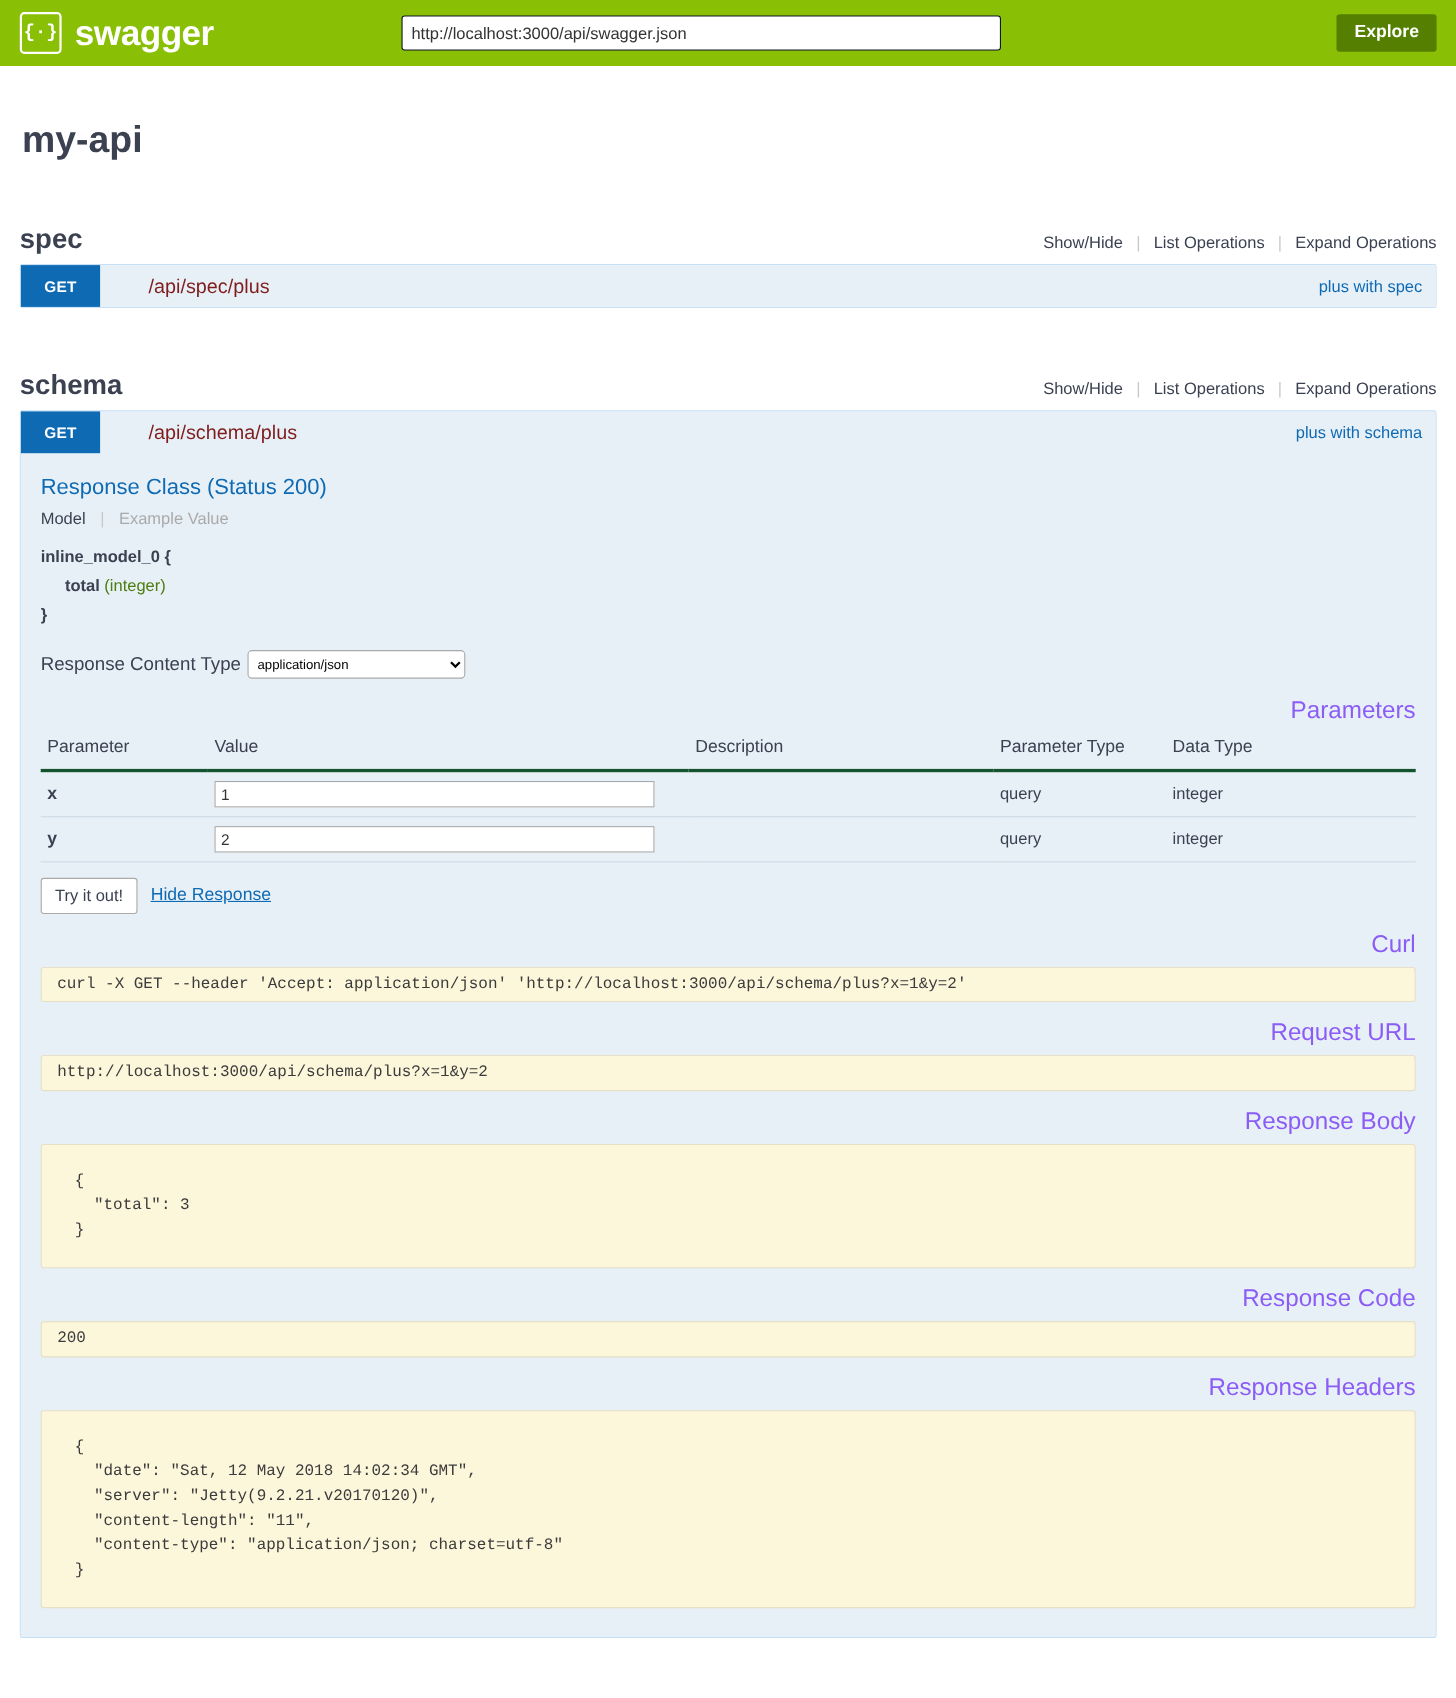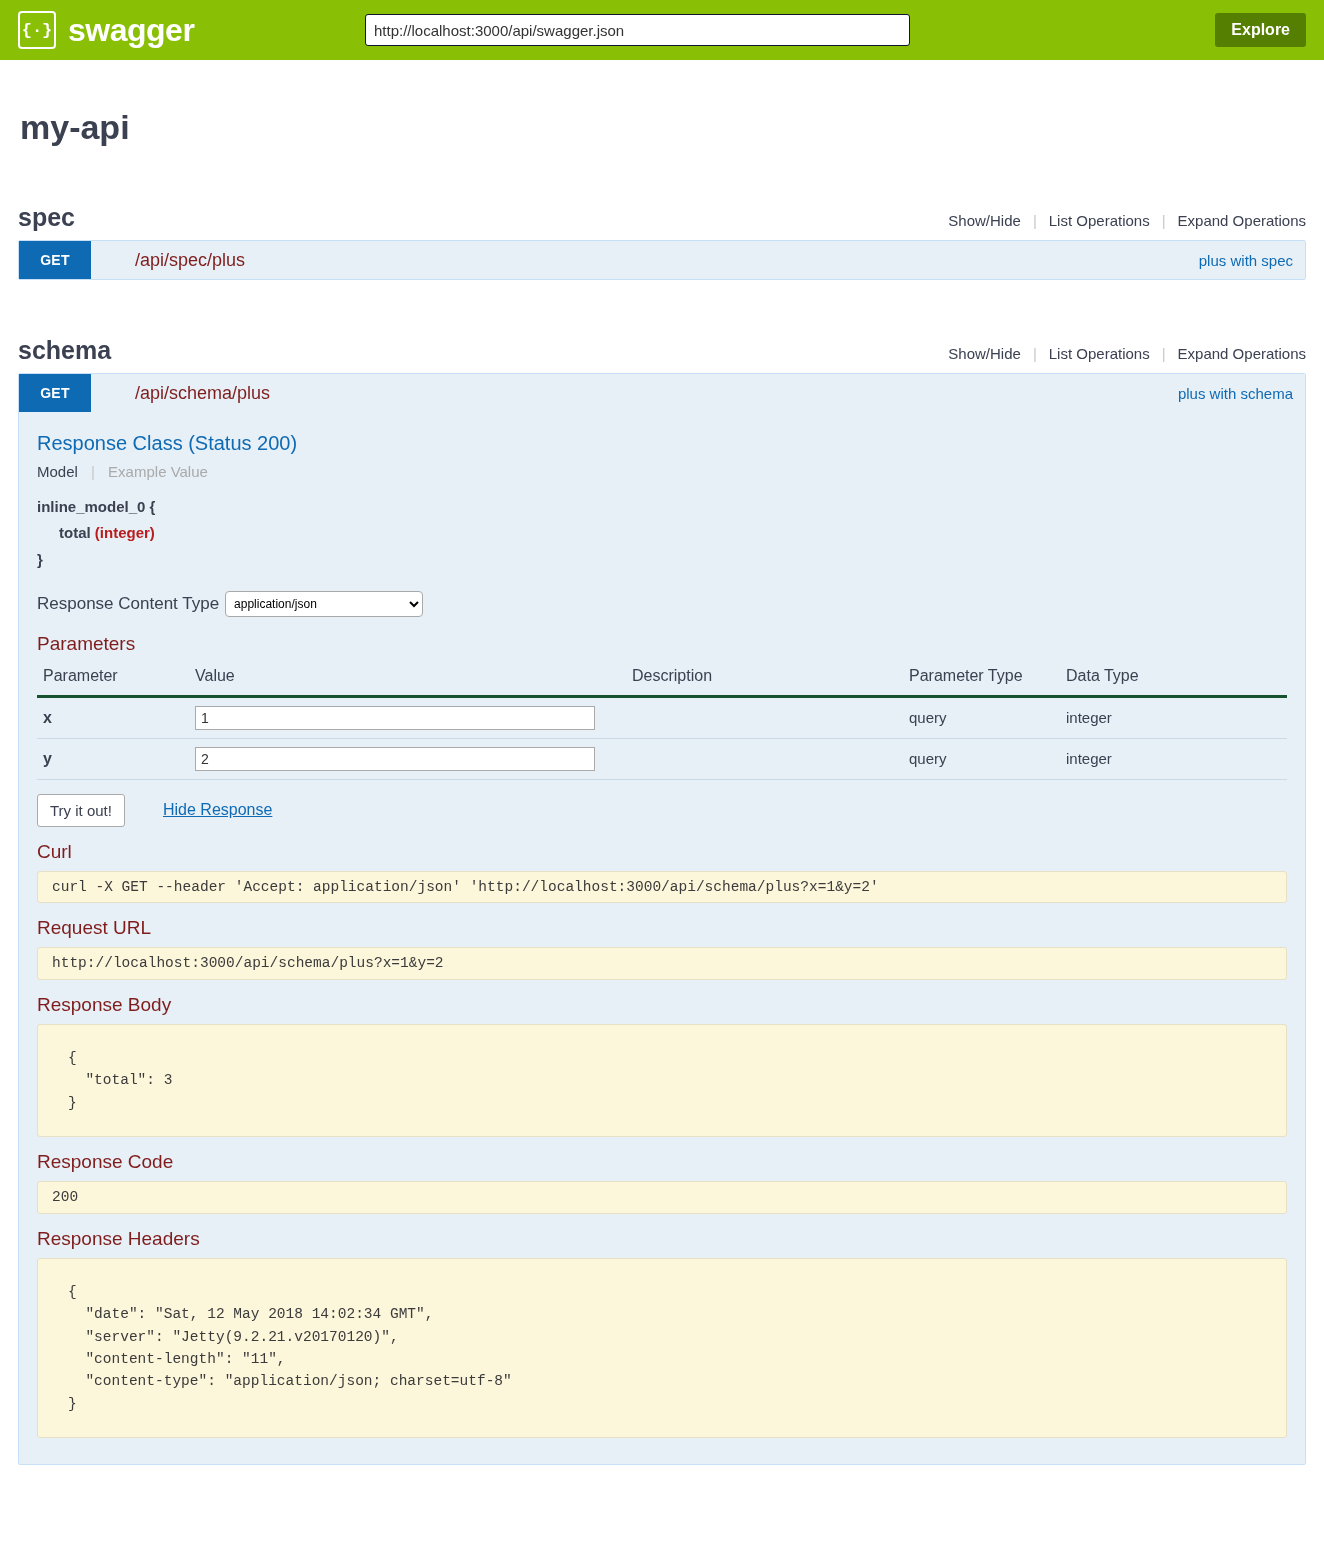--- a/index.html
+++ b/index.html
@@ -160,24 +160,25 @@
     font-size: 15px;
     color: #0f6ab4;
     cursor: pointer;
   }
 
   .op-body {
     padding: 14px 18px 26px 18px;
     background: #e7f0f7;
   }
   h4.blue {
-    color: #7f1d1d;
-    font-size: 19px;
+    color: #8b5cf6;
+    font-size: 22px;
     font-weight: normal;
     margin: 14px 0 8px 0;
+    text-align: right;
   }
   .resp-class-title {
     color: #0f6ab4;
     font-size: 20px;
     font-weight: normal;
     margin: 6px 0 6px 0;
   }
   .tabs-line {
     font-size: 15px;
     margin: 8px 0 14px 0;
@@ -196,21 +197,21 @@
     cursor: pointer;
   }
   .model-box {
     font-size: 15px;
     line-height: 1.75;
     color: #3b4151;
     margin-bottom: 18px;
   }
   .model-box .mname { font-weight: bold; }
   .model-box .prop { font-weight: bold; padding-left: 22px; }
-  .model-box .ptype { color: #b91c1c; font-weight: bold; }
+  .model-box .ptype { color: #4d7c0f; font-weight: normal; }
 
   .rct-row {
     display: flex;
     align-items: center;
     gap: 6px;
     margin: 18px 0 16px 0;
     font-size: 17px;
     color: #3b4151;
   }
   select.ct {
@@ -256,21 +257,21 @@
     padding: 1px 5px;
     border: 1px solid #aaa;
     box-sizing: border-box;
     background: #fff;
     color: #333;
   }
 
   .try-row {
     display: flex;
     align-items: center;
-    gap: 38px;
+    gap: 12px;
     margin: 14px 0 6px 0;
   }
   .try-btn {
     background: #ffffff;
     border: 1px solid #aaaaaa;
     border-radius: 3px;
     font-size: 15px;
     padding: 7px 12px;
     cursor: pointer;
     font-family: "Liberation Sans", sans-serif;

